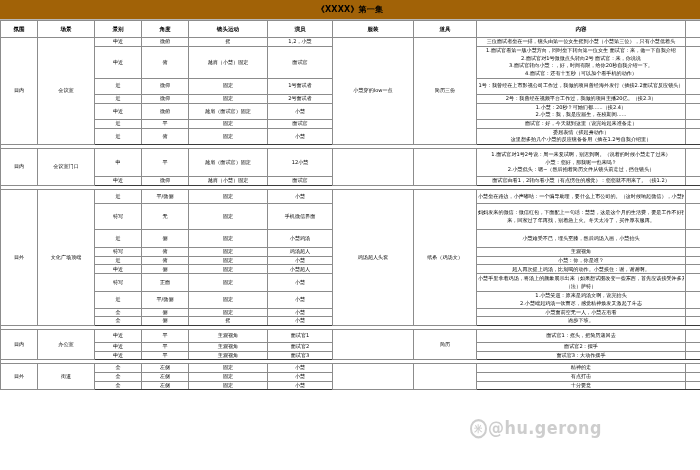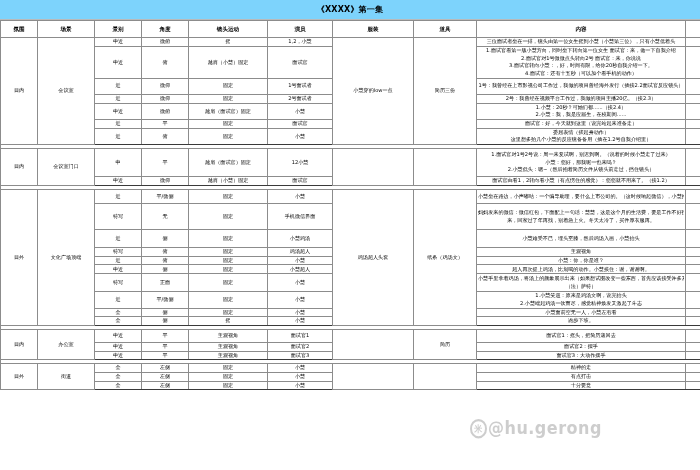--- a/index.html
+++ b/index.html
@@ -20,21 +20,21 @@
     height: 470px;
     position: relative;
     box-sizing: border-box;
   }
   .title-bar {
     height: 19px;
     display: flex;
     align-items: center;
     justify-content: center;
     border-bottom: 1px solid #b9b9b9;
-    background: #7dd3fc;
+    background: #a16207;
   }
   .doc-title {
     font-size: 8px;
     font-weight: bold;
     letter-spacing: 0.2px;
   }
   table.grid {
     border-collapse: collapse;
     table-layout: fixed;
     width: 700px;

